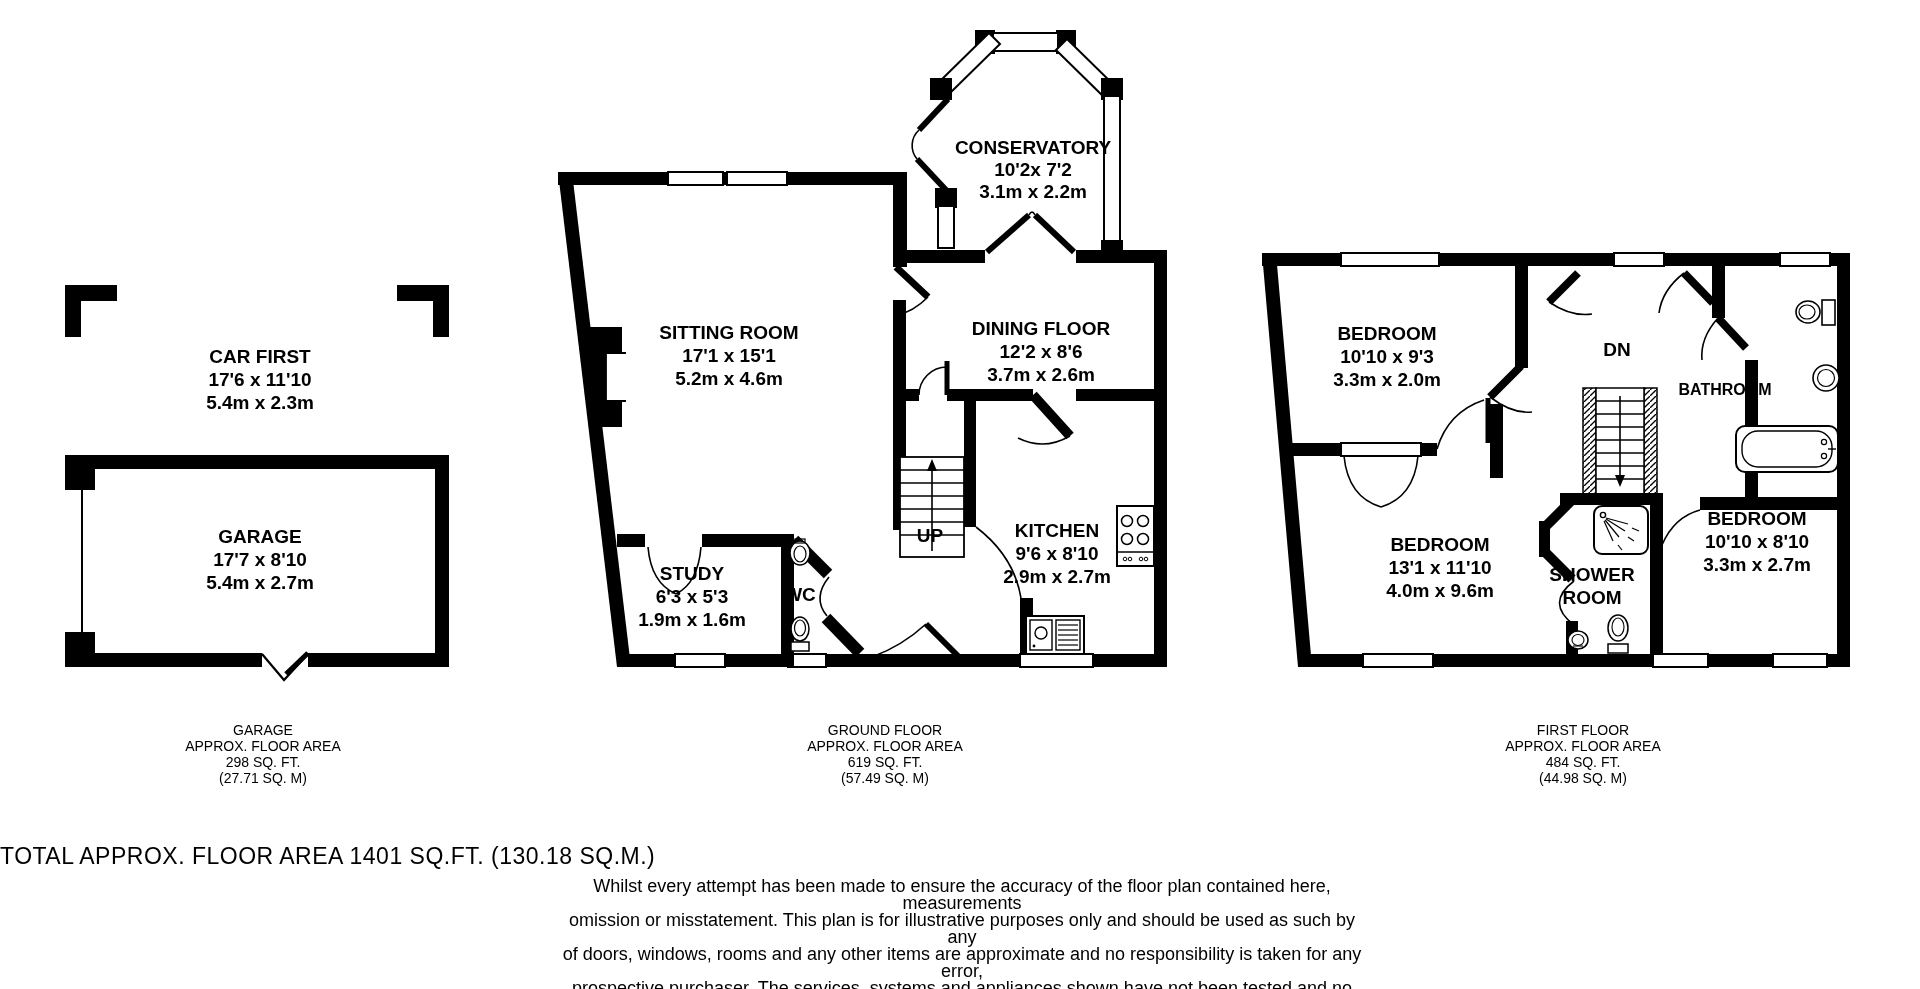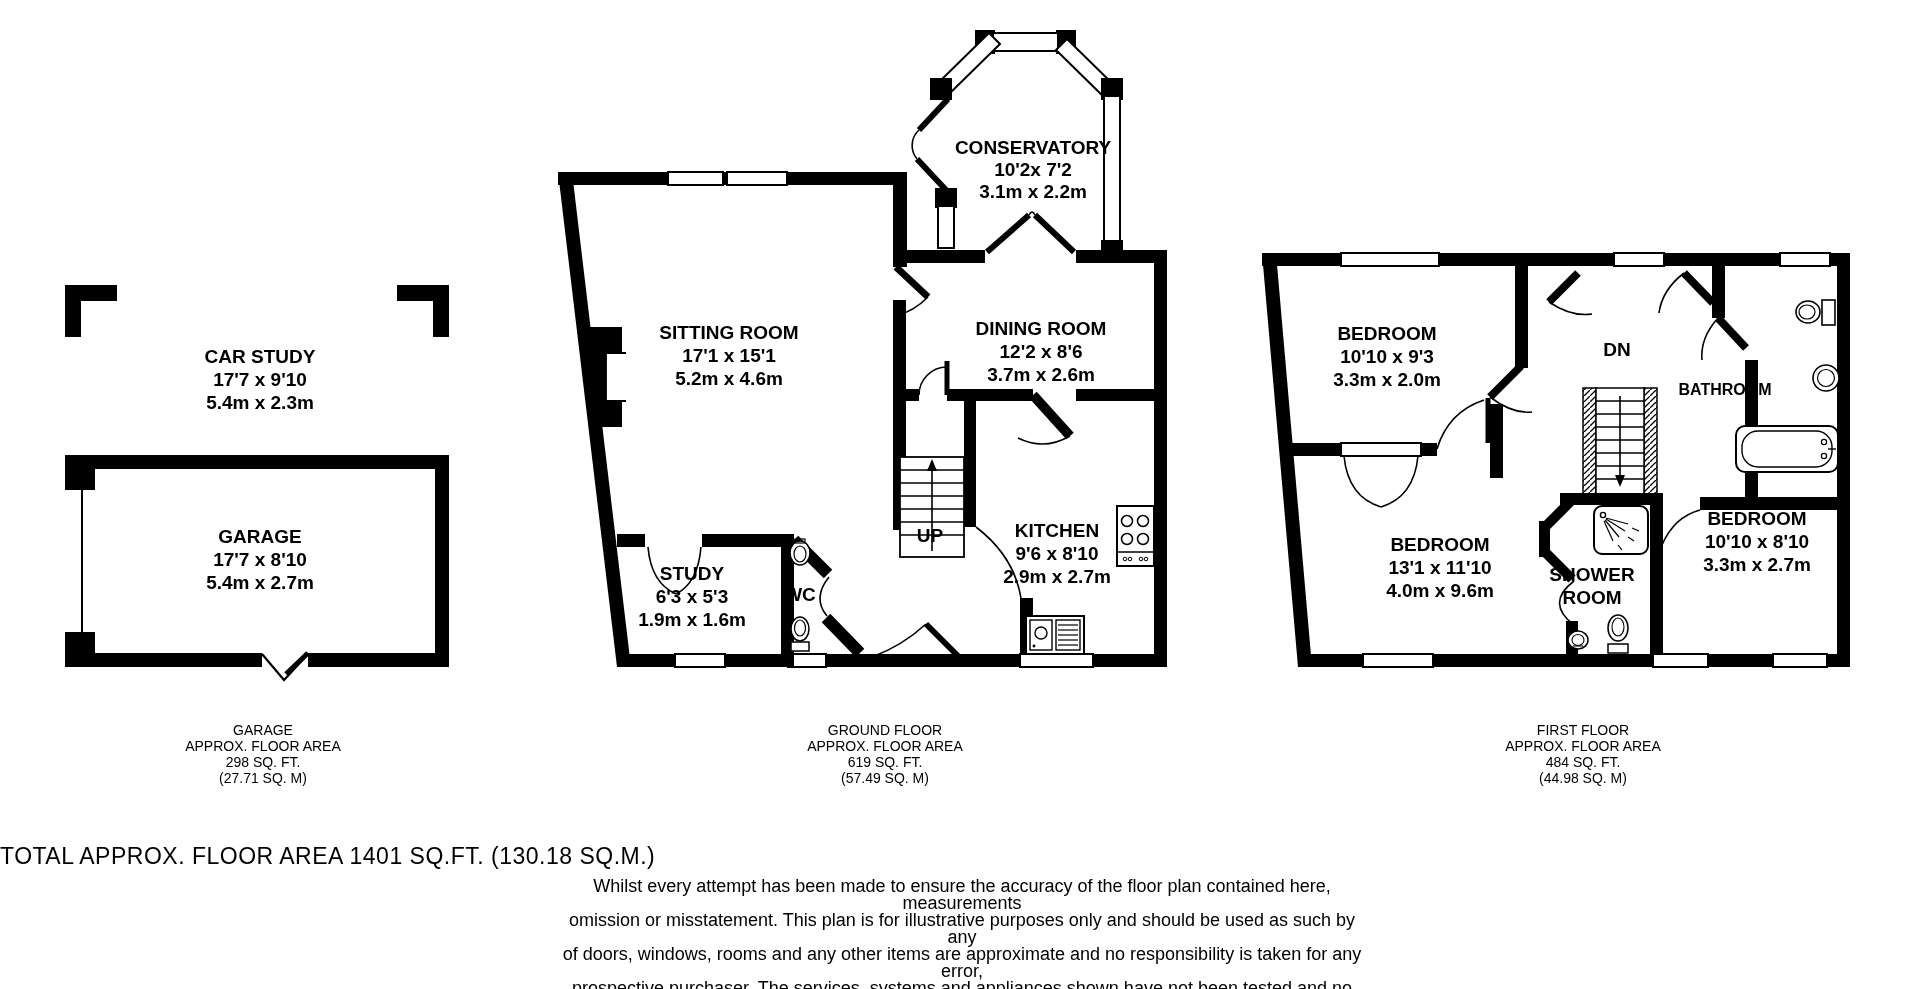--- a/index.html
+++ b/index.html
@@ -267,22 +267,22 @@
     </g>
     <g>
       <ellipse cx="1618" cy="628" rx="10" ry="13" fill="#fff" stroke="#000" stroke-width="1.5"></ellipse>
       <ellipse cx="1618" cy="627" rx="6" ry="9" fill="none" stroke="#000" stroke-width="1.1"></ellipse>
       <rect x="1608" y="644" width="20" height="9" fill="#fff" stroke="#000" stroke-width="1.5"></rect>
     </g>
   </g>
 </svg>
 
   <div class="room-label" style="left:140px;top:345px;width:240px;">
-    <div>CAR STUDY</div>
-    <div class="dim">17'7 x 9'10</div>
+    <div>CAR FIRST</div>
+    <div class="dim">17'6 x 11'10</div>
     <div class="dim">5.4m x 2.3m</div>
   </div>
 
   <div class="room-label" style="left:140px;top:525px;width:240px;">
     <div>GARAGE</div>
     <div class="dim">17'7 x 8'10</div>
     <div class="dim">5.4m x 2.7m</div>
   </div>
 
   <div class="room-label" style="left:913px;top:137px;width:240px;line-height:22px;">
@@ -291,21 +291,21 @@
     <div class="dim">3.1m x 2.2m</div>
   </div>
 
   <div class="room-label" style="left:609px;top:321px;width:240px;">
     <div>SITTING ROOM</div>
     <div class="dim">17'1 x 15'1</div>
     <div class="dim">5.2m x 4.6m</div>
   </div>
 
   <div class="room-label" style="left:921px;top:317px;width:240px;">
-    <div>DINING ROOM</div>
+    <div>DINING FLOOR</div>
     <div class="dim">12'2 x 8'6</div>
     <div class="dim">3.7m x 2.6m</div>
   </div>
 
   <div class="room-label" style="left:612px;top:562px;width:160px;">
     <div>STUDY</div>
     <div class="dim">6'3 x 5'3</div>
     <div class="dim">1.9m x 1.6m</div>
   </div>
 

